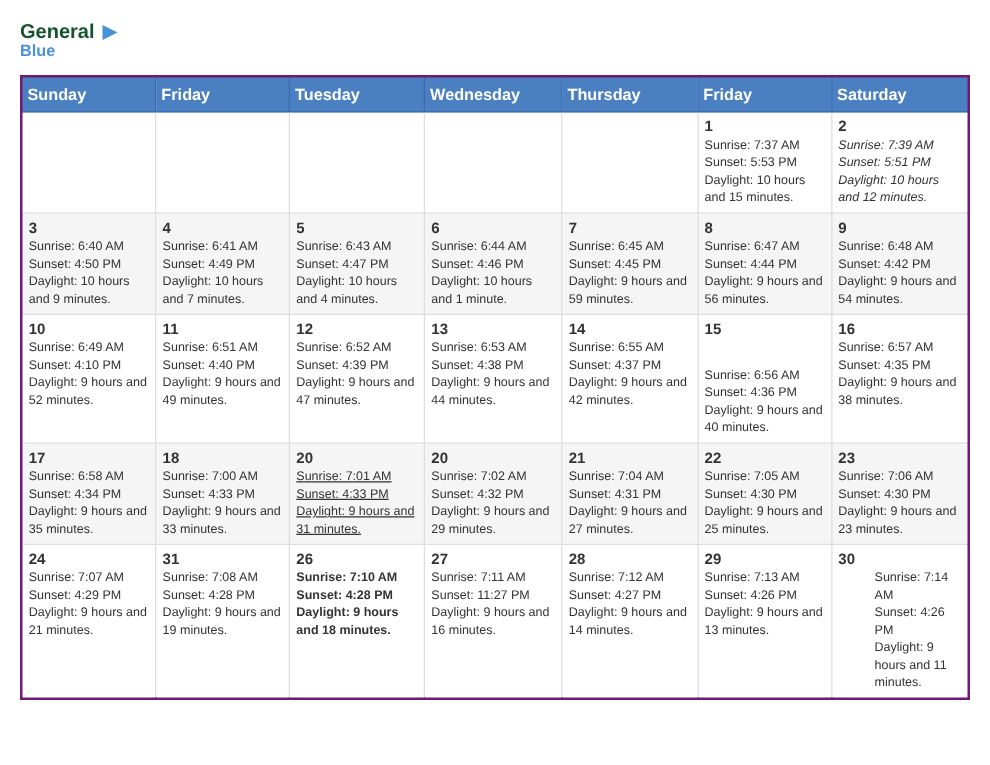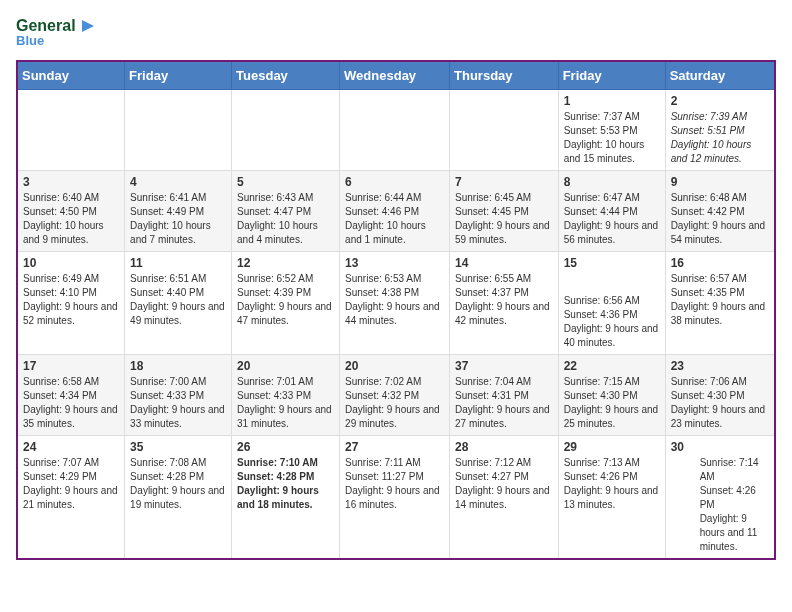--- a/index.html
+++ b/index.html
@@ -224,58 +224,58 @@
 Daylight: 9 hours and 35 minutes.</div>
         </td>
         <td>
           <span class="day-number">18</span>
           <div class="day-info" style="white-space: pre-line;">Sunrise: 7:00 AM
 Sunset: 4:33 PM
 Daylight: 9 hours and 33 minutes.</div>
         </td>
         <td>
           <span class="day-number">20</span>
-          <div class="day-info" style="white-space: pre-line;">Sunrise: 7:01 AM
+          <div class="day-info" style="white-space: pre-line; text-decoration: underline;">Sunrise: 7:01 AM
 Sunset: 4:33 PM
 Daylight: 9 hours and 31 minutes.</div>
         </td>
         <td>
           <span class="day-number">20</span>
           <div class="day-info" style="white-space: pre-line;">Sunrise: 7:02 AM
 Sunset: 4:32 PM
 Daylight: 9 hours and 29 minutes.</div>
         </td>
         <td>
-          <span class="day-number">37</span>
+          <span class="day-number">21</span>
           <div class="day-info" style="white-space: pre-line;">Sunrise: 7:04 AM
 Sunset: 4:31 PM
 Daylight: 9 hours and 27 minutes.</div>
         </td>
         <td>
           <span class="day-number">22</span>
-          <div class="day-info" style="white-space: pre-line;">Sunrise: 7:15 AM
+          <div class="day-info" style="white-space: pre-line;">Sunrise: 7:05 AM
 Sunset: 4:30 PM
 Daylight: 9 hours and 25 minutes.</div>
         </td>
         <td>
           <span class="day-number">23</span>
           <div class="day-info" style="white-space: pre-line;">Sunrise: 7:06 AM
 Sunset: 4:30 PM
 Daylight: 9 hours and 23 minutes.</div>
         </td>
       </tr>
       <tr>
         <td>
           <span class="day-number">24</span>
           <div class="day-info" style="white-space: pre-line;">Sunrise: 7:07 AM
 Sunset: 4:29 PM
 Daylight: 9 hours and 21 minutes.</div>
         </td>
         <td>
-          <span class="day-number">35</span>
+          <span class="day-number">31</span>
           <div class="day-info" style="white-space: pre-line;">Sunrise: 7:08 AM
 Sunset: 4:28 PM
 Daylight: 9 hours and 19 minutes.</div>
         </td>
         <td>
           <span class="day-number">26</span>
           <div class="day-info" style="white-space: pre-line; font-weight: bold;">Sunrise: 7:10 AM
 Sunset: 4:28 PM
 Daylight: 9 hours and 18 minutes.</div>
         </td>

